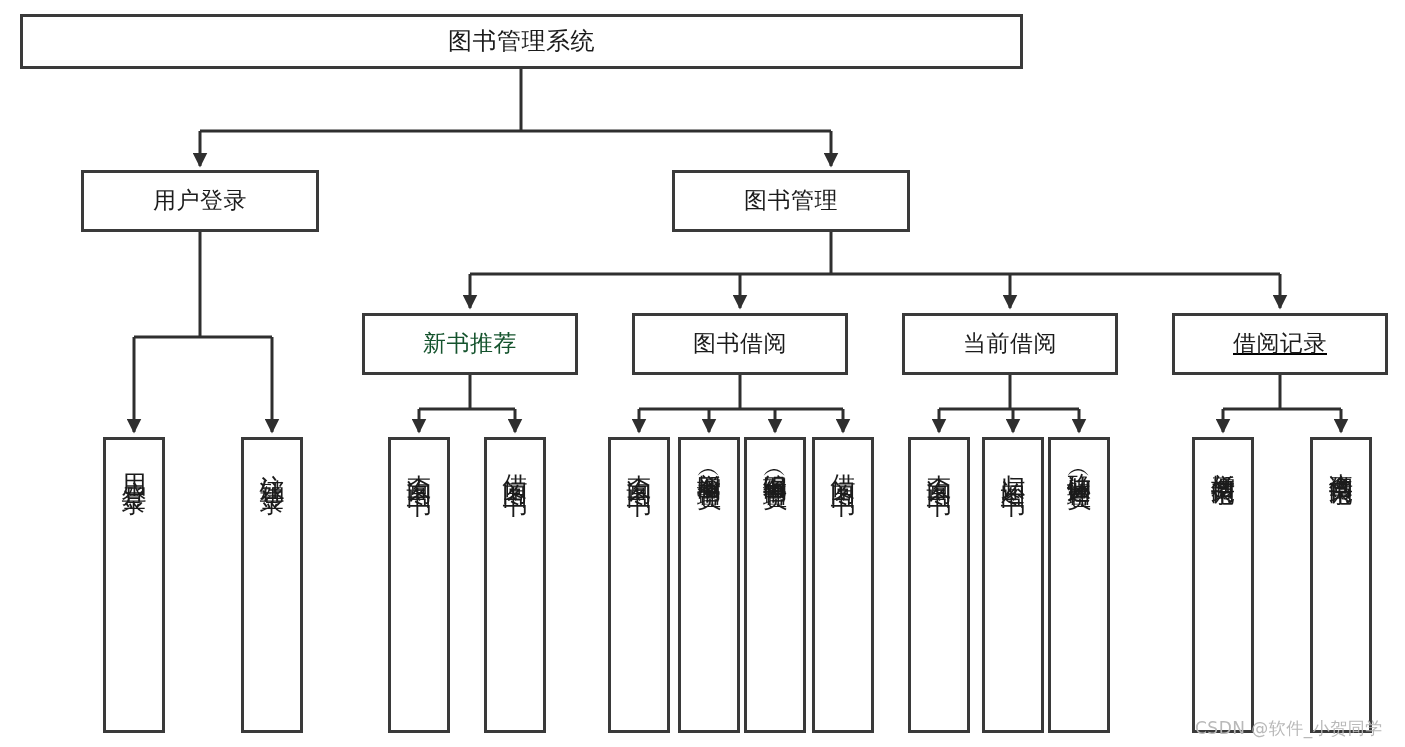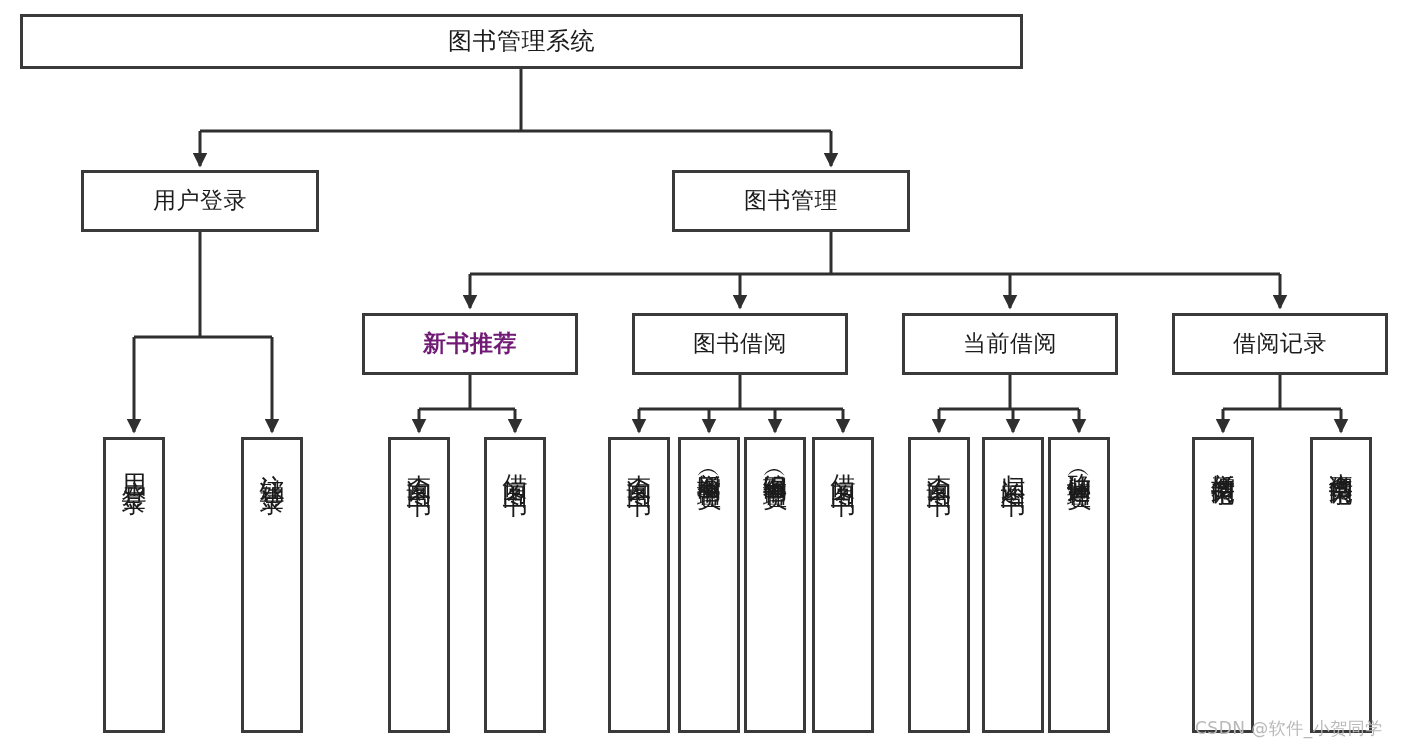--- a/index.html
+++ b/index.html
@@ -141,29 +141,29 @@
   </div>
 
   <div class="node horiz" style="left: 81px; top: 170px; width: 238px; height: 62px; border-color: rgb(58, 58, 58);">
     <span class="node-label" style="color: rgb(27, 27, 27);">用户登录</span>
   </div>
   <div class="node horiz" style="left: 672px; top: 170px; width: 238px; height: 62px; border-color: rgb(58, 58, 58);">
     <span class="node-label" style="color: rgb(27, 27, 27);">图书管理</span>
   </div>
 
   <div class="node horiz" style="left: 362px; top: 313px; width: 216px; height: 62px; border-color: rgb(58, 58, 58);">
-    <span class="node-label" style="color: #701a75; font-weight: bold;">新书推荐</span>
+    <span class="node-label" style="color: #14532d;">新书推荐</span>
   </div>
   <div class="node horiz" style="left: 902px; top: 313px; width: 216px; height: 62px; border-color: rgb(58, 58, 58);">
     <span class="node-label" style="color: rgb(27, 27, 27);">当前借阅</span>
   </div>
   <div class="node horiz" style="left: 632px; top: 313px; width: 216px; height: 62px; border-color: rgb(58, 58, 58);">
     <span class="node-label" style="color: rgb(27, 27, 27);">图书借阅</span>
   </div>
-  <div class="node horiz" style="left: 1172px; top: 313px; width: 216px; height: 62px; border-color: rgb(58, 58, 58);">
+  <div class="node horiz" style="left: 1172px; top: 313px; width: 216px; height: 62px; border-color: rgb(58, 58, 58); text-decoration: underline;">
     <span class="node-label" style="color: rgb(27, 27, 27);">借阅记录</span>
   </div>
 
   <div class="node vert" style="left: 103px; top: 437px; width: 62px; height: 296px; border-color: rgb(58, 58, 58);">
     <span class="node-label" style="color: rgb(27, 27, 27);">用户登录</span>
   </div>
   <div class="node vert" style="left: 241px; top: 437px; width: 62px; height: 296px; border-color: rgb(58, 58, 58);">
     <span class="node-label" style="color: rgb(27, 27, 27);">注销登录</span>
   </div>
   <div class="node vert" style="left: 388px; top: 437px; width: 62px; height: 296px; border-color: rgb(58, 58, 58);">

